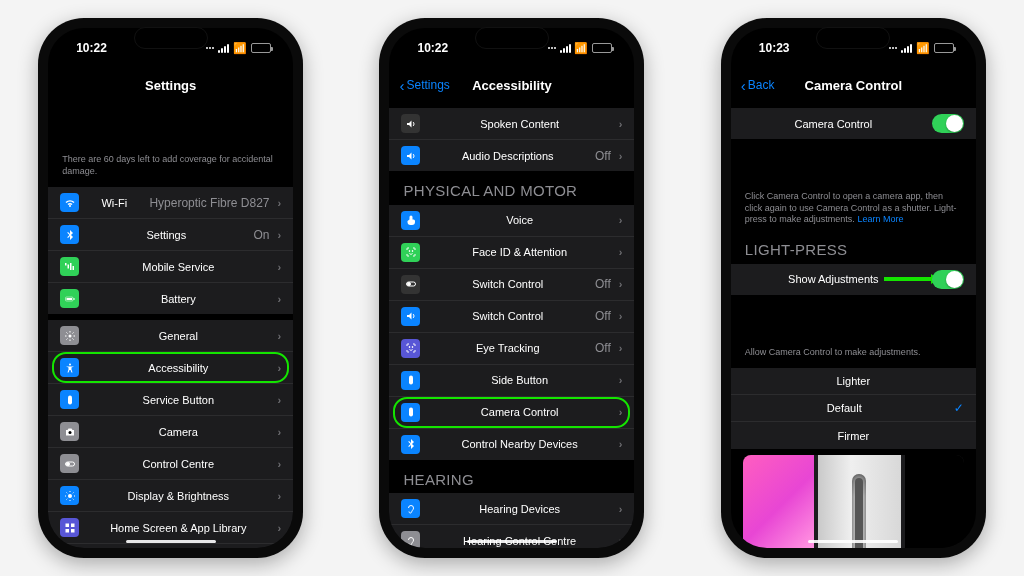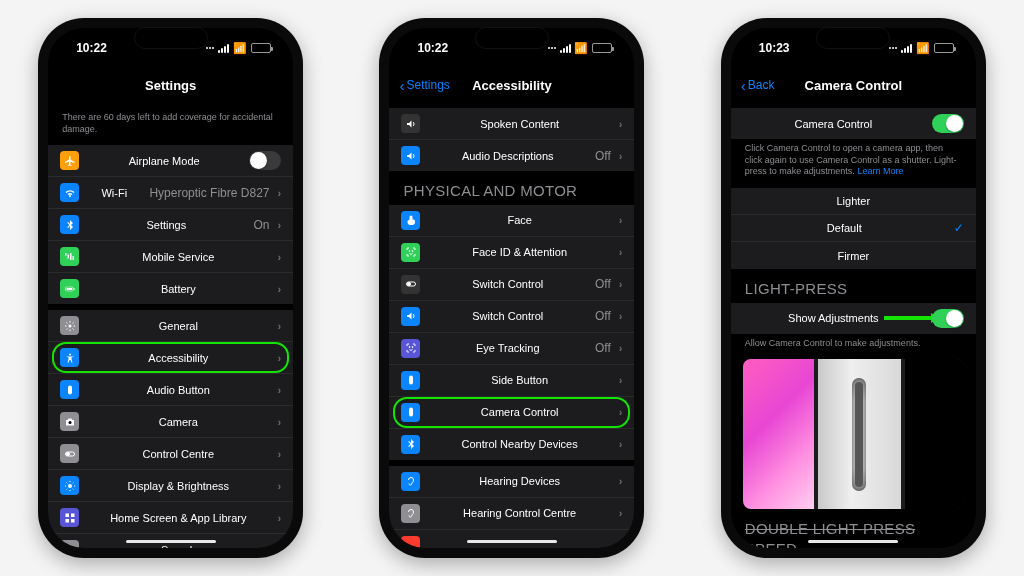--- a/index.html
+++ b/index.html
@@ -113,21 +113,21 @@
   }
   .scroll::-webkit-scrollbar { display: none; }
 
   .group { margin: 6px 0; }
   .group-header, .group-footer {
     color: var(--text-dim);
     font-size: 15px;
     padding: 4px 14px;
     line-height: 1.3;
   }
-  .group-footer { font-size: 9px; }
+  .group-footer { font-size: 9px; margin-top: 48px; }
   .group-header.caps { text-transform: uppercase; letter-spacing: 0.3px; }
 
   .cell-list {
     background: var(--cell-bg);
     margin: 0;
     display: flex;
     flex-direction: column;
   }
   .cell {
     display: flex;
@@ -267,31 +267,20 @@
       <span>Settings</span>
     </div>
     <div class="scroll">
       <div class="group">
         <div class="group-footer">There are 60 days left to add coverage for accidental damage.</div>
       </div>
 
       <div class="group">
         <div class="cell-list" id="p1g1">
             <div class="cell">
-              <span class="app-icon" style="background: rgb(255, 159, 10);">
-                <svg viewBox="0 0 24 24" fill="white">
-                  <path d="M21 16v-2l-8-5V3.5a1.5 1.5 0 0 0-3 0V9l-8 5v2l8-2.5V19l-2 1.5V22l3.5-1 3.5 1v-1.5L13 19v-5.5l8 2.5z"></path>
-                </svg>
-              </span>
-              <span class="cell-label">Airplane Mode</span>
-              <span class="toggle off">
-                <span class="knob"></span>
-              </span>
-            </div>
-            <div class="cell">
               <span class="app-icon" style="background: rgb(10, 132, 255);">
                 <svg viewBox="0 0 24 24" fill="white">
                   <path d="M12 20a2 2 0 1 0 0-4 2 2 0 0 0 0 4zm-5-6a8 8 0 0 1 10 0l-2 2a5 5 0 0 0-6 0zm-4-4a14 14 0 0 1 18 0l-2 2a11 11 0 0 0-14 0z"></path>
                 </svg>
               </span>
               <span class="cell-label">Wi-Fi</span>
               <span class="cell-detail">Hyperoptic Fibre D827</span>
               <span class="chevron">›</span>
             </div>
             <div class="cell">
@@ -349,21 +338,21 @@
               <span class="cell-label">Accessibility</span>
               <span class="chevron">›</span>
               <span class="highlight-ring"></span>
             </div>
             <div class="cell">
               <span class="app-icon" style="background: rgb(10, 132, 255);">
                 <svg viewBox="0 0 24 24" fill="white">
                   <rect x="8" y="3" width="8" height="18" rx="4"></rect>
                 </svg>
               </span>
-              <span class="cell-label">Audio Button</span>
+              <span class="cell-label">Service Button</span>
               <span class="chevron">›</span>
             </div>
             <div class="cell">
               <span class="app-icon" style="background: rgb(142, 142, 147);">
                 <svg viewBox="0 0 24 24" fill="white">
                   <path d="M4 8h3l2-3h6l2 3h3v11H4z"></path>
                   <circle cx="12" cy="13" r="3" fill="#000"></circle>
                 </svg>
               </span>
               <span class="cell-label">Camera</span>
@@ -476,21 +465,21 @@
       </div>
       <div class="group">
         <div class="group-header caps">Physical and Motor</div>
         <div class="cell-list" id="p2g2">
             <div class="cell">
               <span class="app-icon" style="background: rgb(10, 132, 255);">
                 <svg viewBox="0 0 24 24" fill="white">
                   <path d="M9 11V6a3 3 0 0 1 6 0v5h2a3 3 0 0 1 3 3v2a6 6 0 0 1-6 6h-3a6 6 0 0 1-6-6v-2l4-3z"></path>
                 </svg>
               </span>
-              <span class="cell-label">Face</span>
+              <span class="cell-label">Voice</span>
               <span class="chevron">›</span>
             </div>
             <div class="cell">
               <span class="app-icon" style="background: rgb(48, 209, 88);">
                 <svg viewBox="0 0 24 24" fill="none" stroke="white" stroke-width="2">
                   <path d="M4 8V5a1 1 0 0 1 1-1h3M16 4h3a1 1 0 0 1 1 1v3M20 16v3a1 1 0 0 1-1 1h-3M8 20H5a1 1 0 0 1-1-1v-3"></path>
                   <circle cx="9" cy="10" r="1" fill="white"></circle>
                   <circle cx="15" cy="10" r="1" fill="white"></circle>
                   <path d="M9 15c1 1 2 1.5 3 1.5s2-.5 3-1.5"></path>
                 </svg>
@@ -557,20 +546,21 @@
                 <svg viewBox="0 0 24 24" fill="white">
                   <path d="M12 2l6 6-4 4 4 4-6 6V14l-4 4-1.5-1.5L11 12 6.5 7.5 8 6l4 4V2z"></path>
                 </svg>
               </span>
               <span class="cell-label">Control Nearby Devices</span>
               <span class="chevron">›</span>
             </div>
           </div>
       </div>
       <div class="group">
+        <div class="group-header caps">Hearing</div>
         <div class="cell-list" id="p2g3">
             <div class="cell">
               <span class="app-icon" style="background: rgb(10, 132, 255);">
                 <svg viewBox="0 0 24 24" fill="none" stroke="white" stroke-width="2">
                   <path d="M7 10a5 5 0 0 1 10 0c0 3-2 4-3 6s-1 4-3 4-3-1-3-3"></path>
                 </svg>
               </span>
               <span class="cell-label">Hearing Devices</span>
               <span class="chevron">›</span>
             </div>
@@ -632,48 +622,48 @@
               </span>
           </div>
         </div>
         <div class="group-footer">
           <span>Click Camera Control to open a camera app, then click again to use Camera Control as a shutter. Light-press to make adjustments.</span>
           <a class="learn">Learn More</a>
         </div>
       </div>
 
       <div class="group">
-        <div class="cell-list" id="p3press">
-            <div class="cell">
-              <span class="cell-label">Lighter</span>
-            </div>
-            <div class="cell">
-              <span class="cell-label">Default</span>
-              <span class="check">✓</span>
-            </div>
-            <div class="cell">
-              <span class="cell-label">Firmer</span>
-            </div>
-          </div>
-      </div>
-
-      <div class="group">
         <div class="group-header caps">Light-Press</div>
         <div class="cell-list">
           <div class="cell" style="position:relative">
             <span class="cell-label">Show Adjustments</span>
             <span class="arrow-annotation"></span>
             <span class="toggle on">
                 <span class="knob"></span>
               </span>
           </div>
         </div>
         <div class="group-footer">Allow Camera Control to make adjustments.</div>
       </div>
 
+      <div class="group">
+        <div class="cell-list" id="p3press">
+            <div class="cell">
+              <span class="cell-label">Lighter</span>
+            </div>
+            <div class="cell">
+              <span class="cell-label">Default</span>
+              <span class="check">✓</span>
+            </div>
+            <div class="cell">
+              <span class="cell-label">Firmer</span>
+            </div>
+          </div>
+      </div>
+
       <div class="preview-img">
         <div class="preview-gradient"></div>
         <div class="preview-button-col">
             <div class="preview-slit"></div>
           </div>
         <div class="preview-blank"></div>
       </div>
 
       <div class="group">
         <div class="group-header caps" style="text-decoration:line-through;">Double Light-Press Speed</div>

